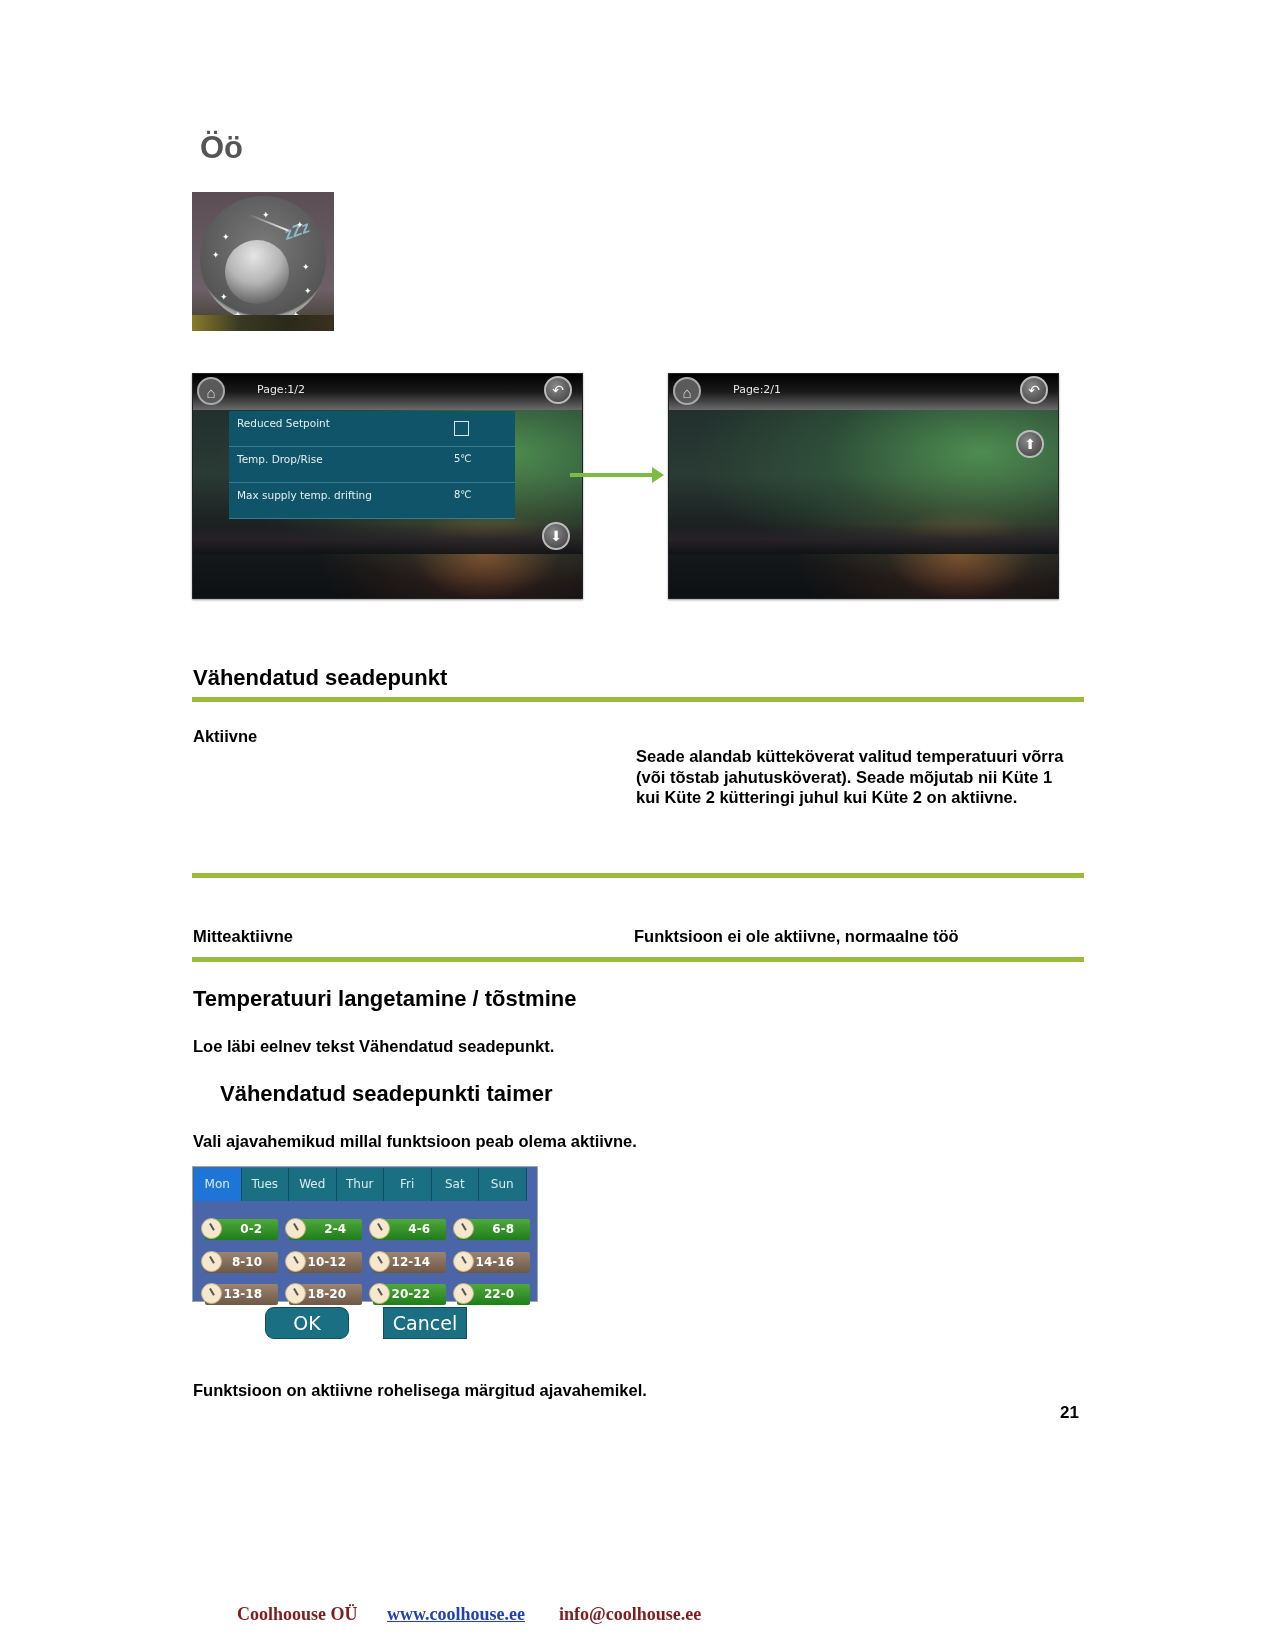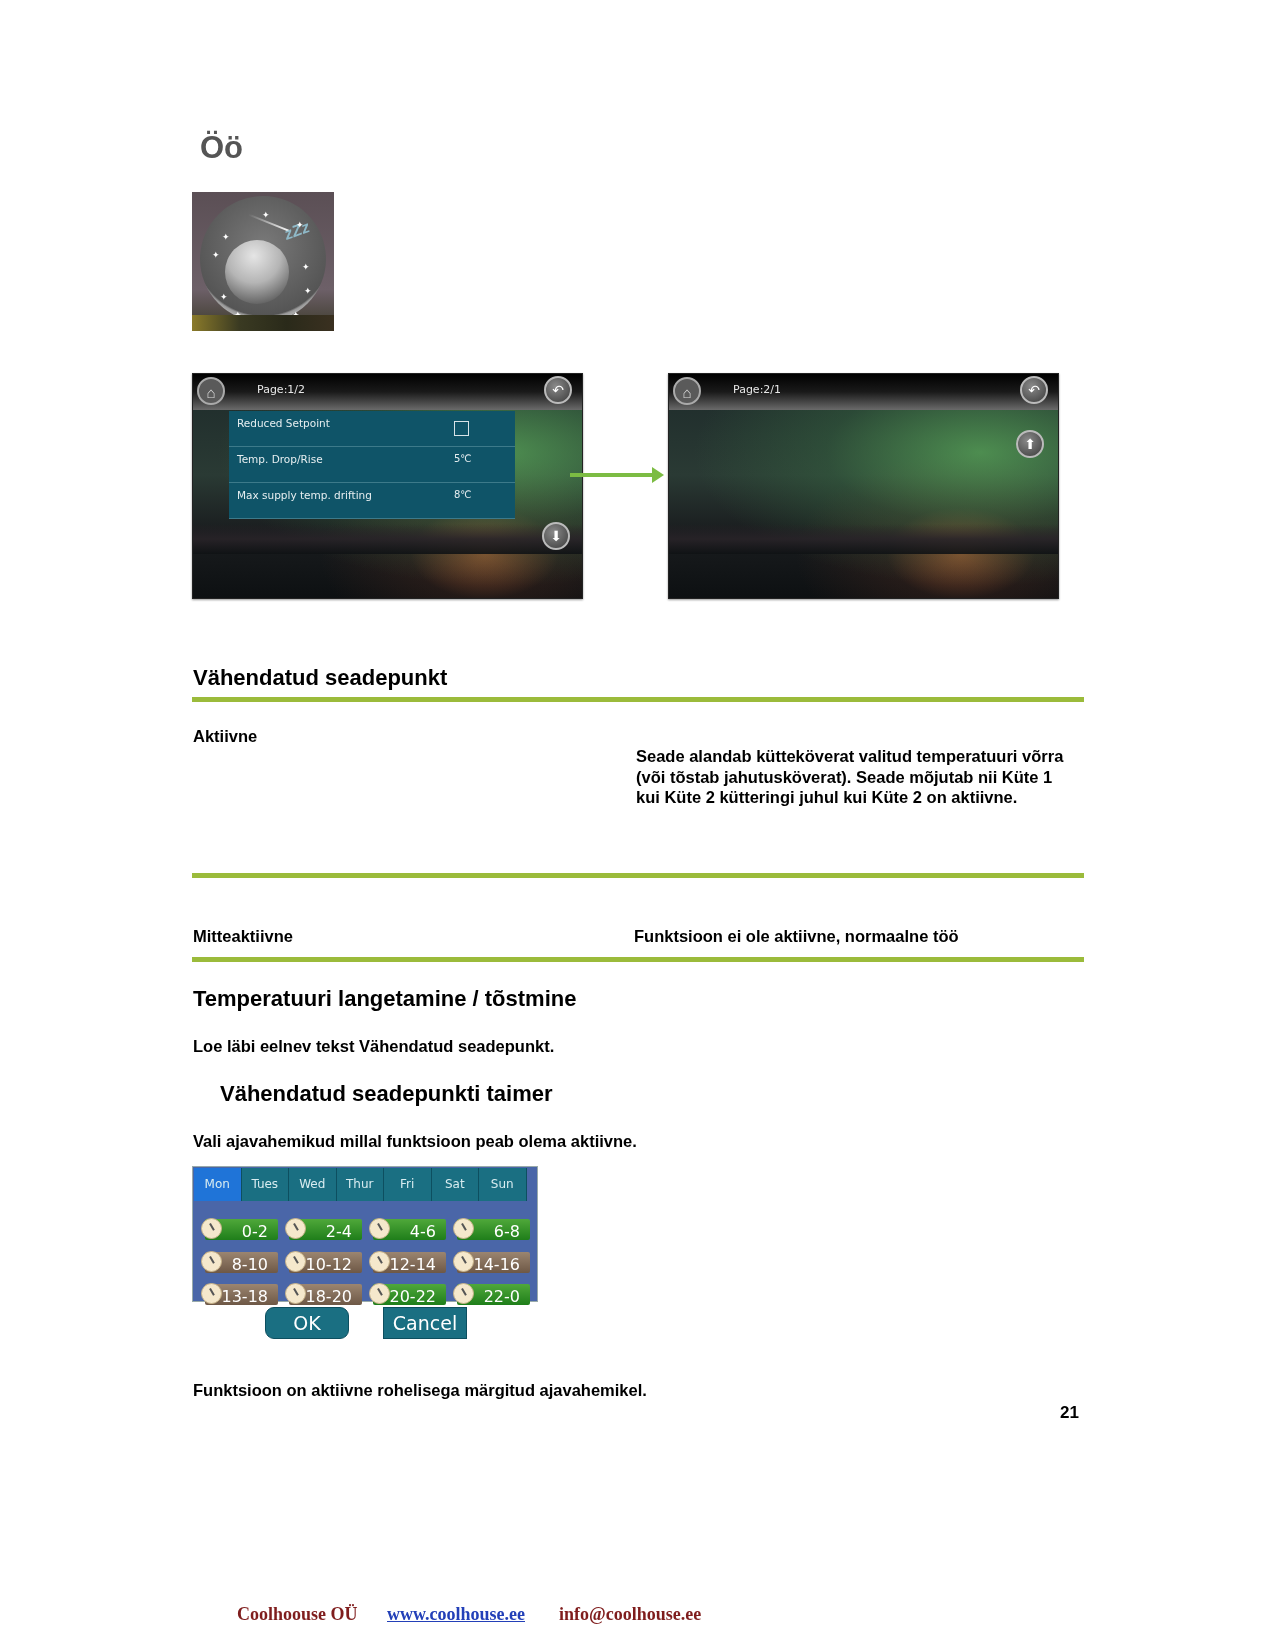--- a/index.html
+++ b/index.html
@@ -39,21 +39,21 @@
 
   .timer-panel { left:192px; top:1166px; width:346px; height:136px; background:#4a66a8; border:1px solid #9aa; box-sizing:border-box; }
   .day-tabs { position:absolute; left:1px; top:1px; display:flex; }
   .day-tab { width:47.5px; height:33px; background:#1a6f82; border-right:1px solid #0d4f60; color:#d8ecf0; font-size:12px; text-align:center; line-height:33px; font-family:"DejaVu Sans", sans-serif; box-sizing:border-box; }
   .day-tab.active { background:#1f74d8; }
   .slot { position:absolute; width:73px; height:21px; border-radius:2px; box-sizing:border-box; }
   .slot.on { background:linear-gradient(180deg,#4fa83a,#1f7e1a); }
   .slot.off { background:linear-gradient(180deg,#9b8570,#6e5846); }
   .slot .clock { position:absolute; left:-4px; top:-1px; width:21px; height:21px; border-radius:50%; background:#f5e8cc; border:1.5px solid #c9b48a; box-sizing:border-box; }
   .slot .clock::after { content:""; position:absolute; left:9px; top:4px; width:1.5px; height:8px; background:#555; transform:rotate(-30deg); }
-  .slot .rng { position:absolute; right:10px; top:3px; color:#fff; font-size:16px; font-family:"DejaVu Sans", sans-serif; }
+  .slot .rng { position:absolute; right:16px; top:3px; color:#fff; font-size:12px; font-family:"DejaVu Sans", sans-serif;font-weight:bold; }
   .tbtn { position:absolute; top:140px; height:32px; background:#1a6f82; border:1px solid #0d4f60; color:#fff; font-size:19px; text-align:center; line-height:31px; font-family:"DejaVu Sans", sans-serif; box-sizing:border-box; }
 
   .footer { top:1604px; left:237px; font-family:"Liberation Serif", serif; font-size:18px; font-weight:bold; }
   .footer span { position:absolute; white-space:nowrap; top:0; }
   .f-green { color:#7f1d1d; }
   .f-link { color:#2340b8; text-decoration:underline; }
 </style>
 </head>
 <body>
 

